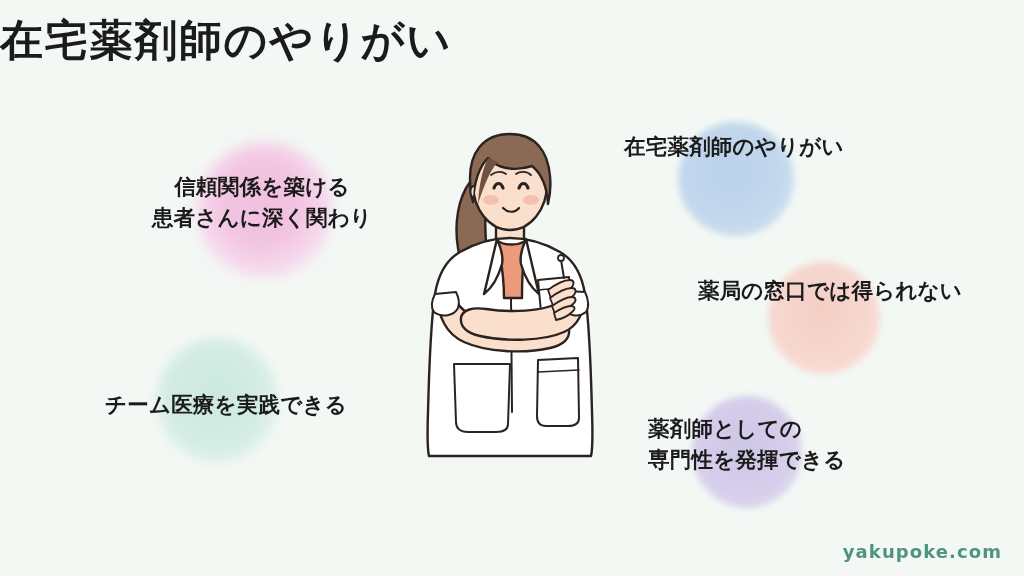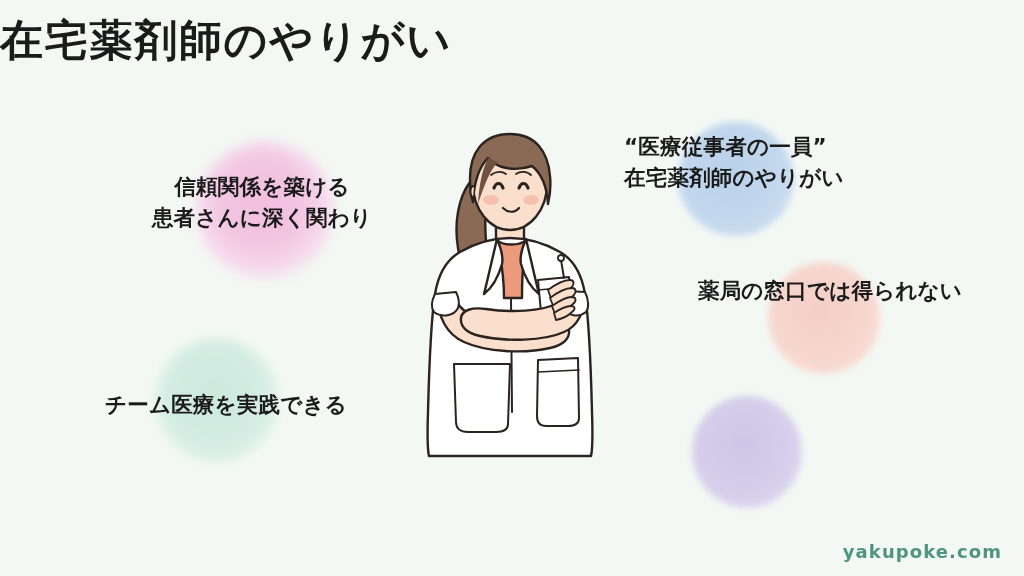--- a/index.html
+++ b/index.html
@@ -243,28 +243,31 @@
       </g>
     </svg>
   </div>
 
   <div class="caption cap-patient">
     <span class="line">信頼関係を築ける</span>
     <span class="line">患者さんに深く関わり</span>
   </div>
 
   <div class="caption cap-member">
-    <span class="line">“医療従事者の一員”</span>
     <span class="line">在宅薬剤師のやりがい</span>
   </div>
 
   <div class="caption cap-window">
     <span class="line">薬局の窓口では得られない</span>
   </div>
 
+  <div class="caption cap-specialty">
+    <span class="line">薬剤師としての</span>
+    <span class="line">専門性を発揮できる</span>
+  </div>
 
   <div class="caption cap-team">
     <span class="line">チーム医療を実践できる</span>
   </div>
 
   <div class="watermark">yakupoke.com</div>
 
 </div>
 
 </body></html>

